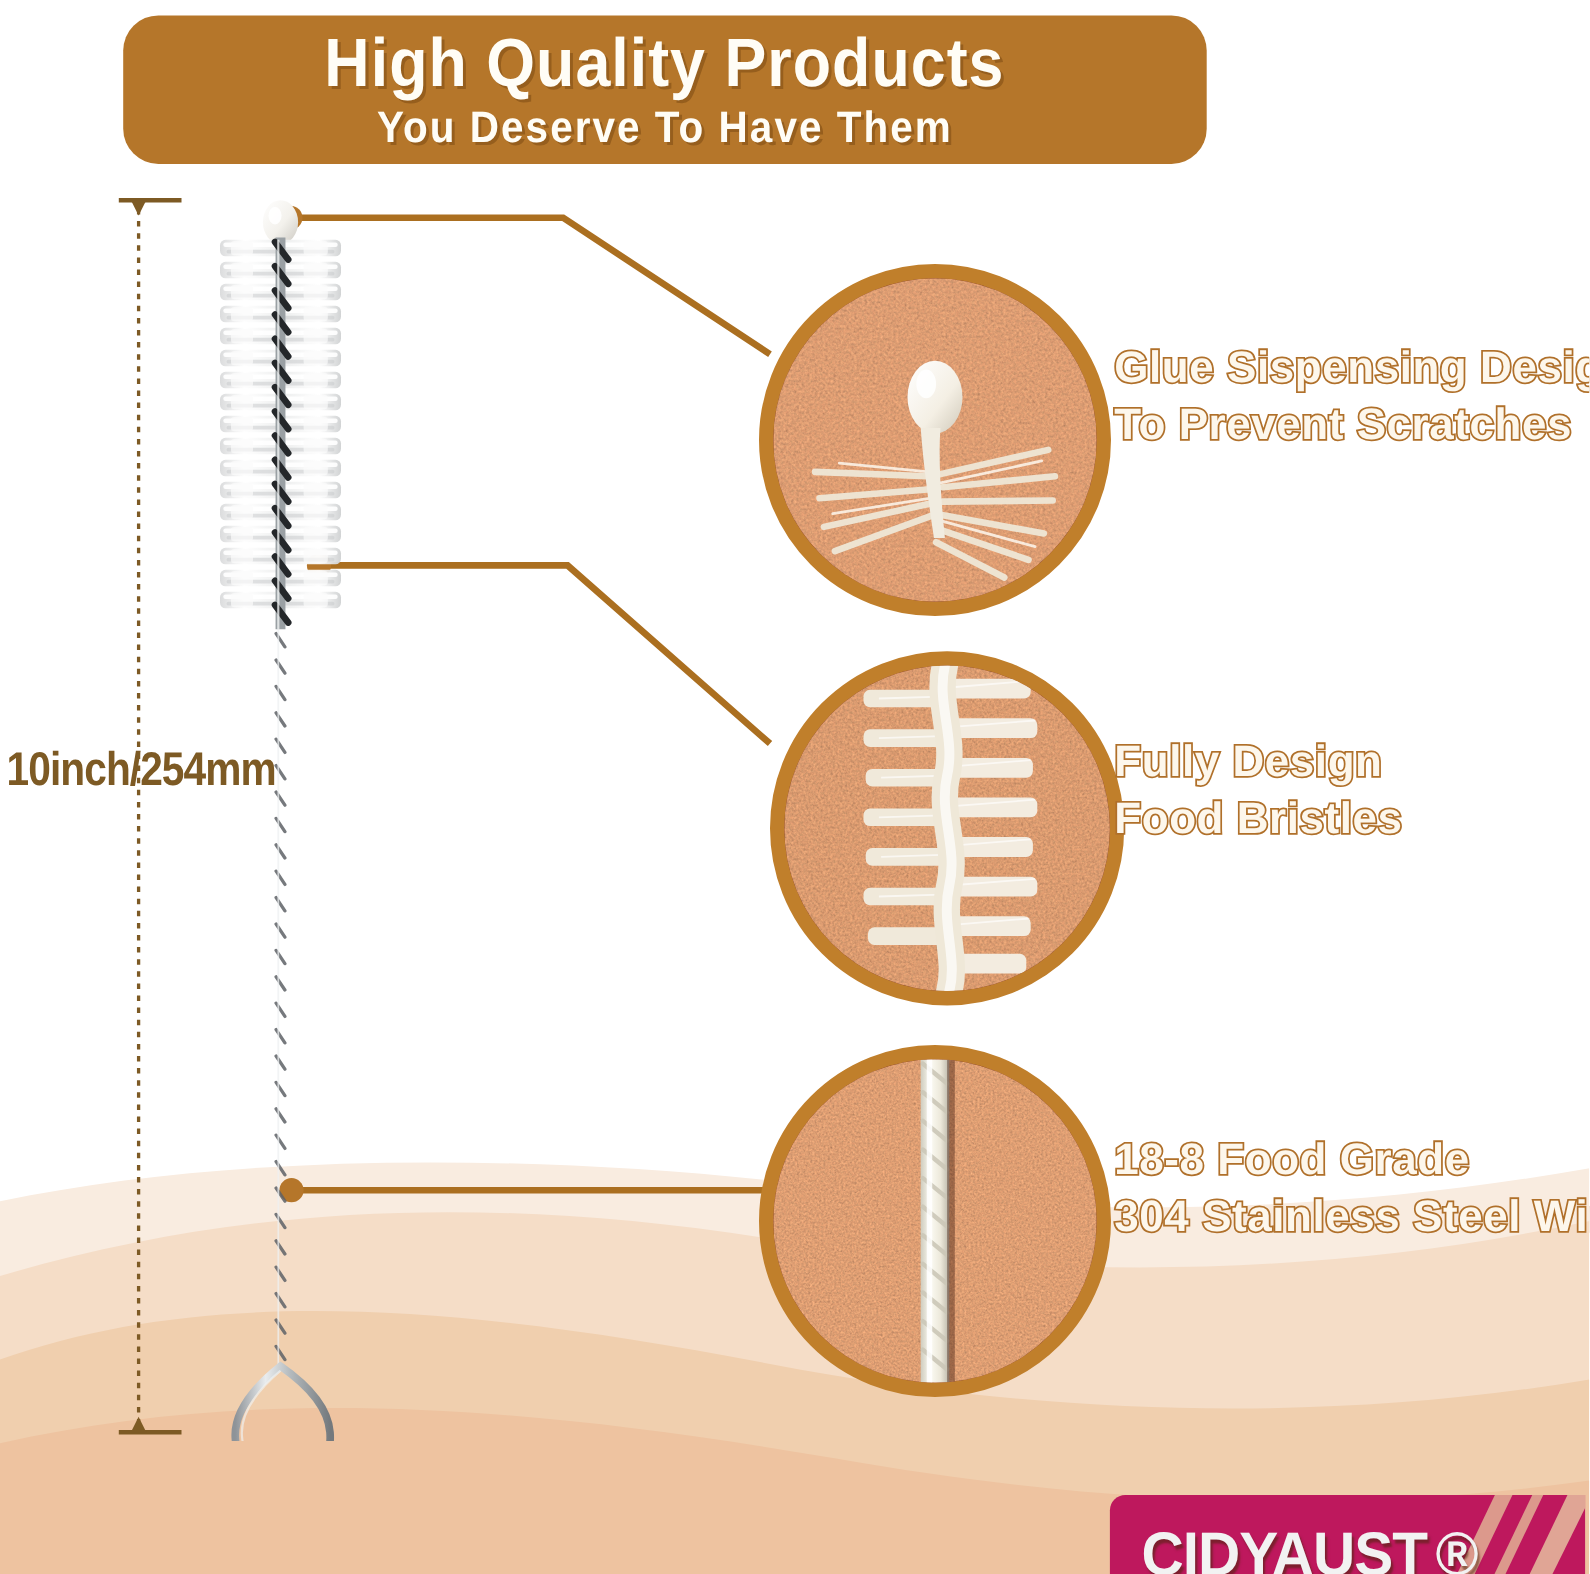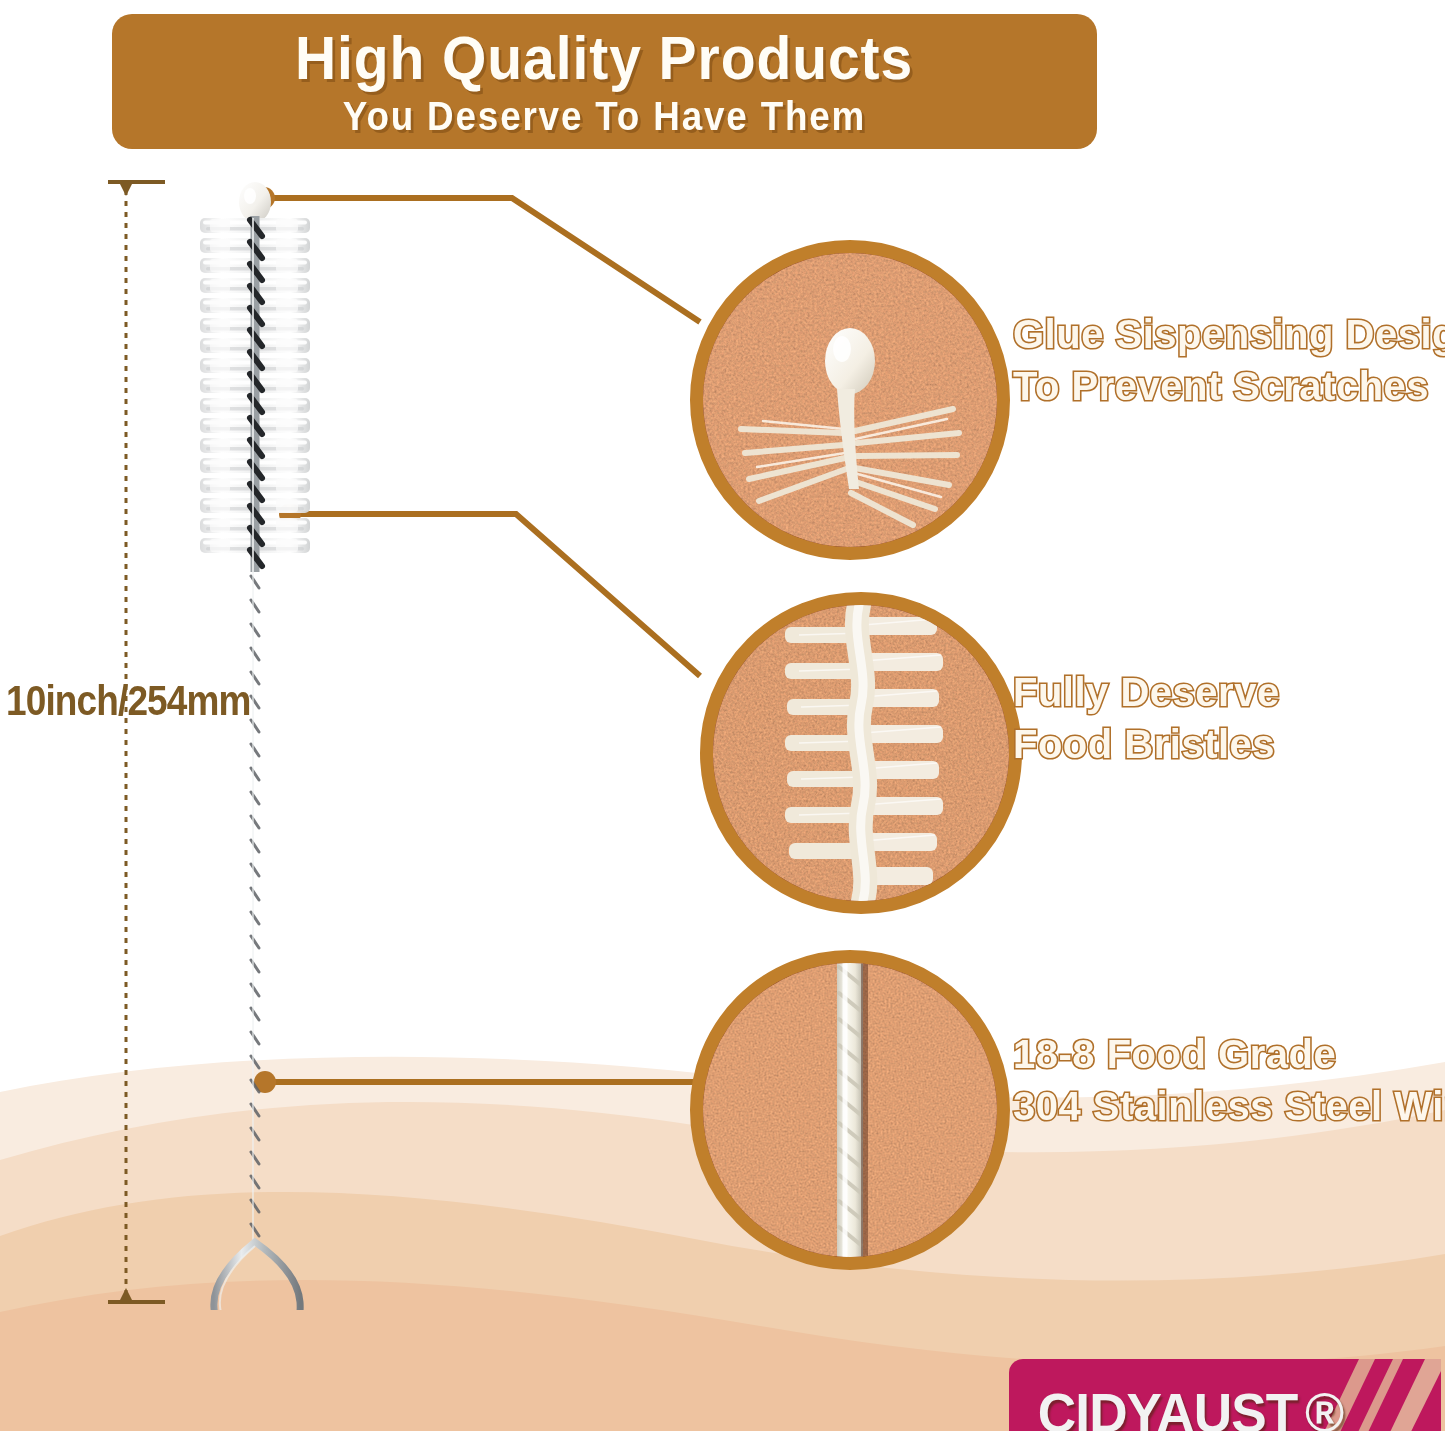--- a/index.html
+++ b/index.html
@@ -5,21 +5,21 @@
   html,body{margin:0;padding:0;background:#fff;}
   body{width:1445px;height:1431px;position:relative;overflow:hidden;
        font-family:"Liberation Sans",sans-serif;}
   #stage{position:absolute;inset:0;width:1445px;height:1431px;background:#ffffff;overflow:hidden;}
 
   
   .dunes{position:absolute;left:0;top:1040px;width:1445px;height:391px;z-index:0;}
 
   
   .banner{position:absolute;left:112px;top:14px;width:985px;height:135px;
-          background:#b5762a;border-radius:20px;z-index:6;
+          background:#b5762a;border-radius:32px;z-index:6;
           display:flex;flex-direction:column;align-items:center;justify-content:center;}
   .banner .l1{font-size:62px;font-weight:bold;color:#fffdf6;letter-spacing:1px;
               line-height:1.0;font-stretch:condensed;transform:scaleX(.92);
               text-shadow:3px 3px 0 rgba(108,63,12,.42);white-space:nowrap;}
   .banner .l2{font-size:40px;font-weight:bold;color:#fffdf6;letter-spacing:2px;
               line-height:1.05;margin-top:6px;transform:scaleX(.92);
               text-shadow:3px 3px 0 rgba(108,63,12,.42);white-space:nowrap;}
 
   
   .dimwrap{position:absolute;left:0;top:0;width:1445px;height:1431px;z-index:4;}
@@ -309,21 +309,21 @@
       <rect x="158" y="0" width="7" height="294" fill="#4c2414" opacity=".45"></rect>
     </svg>
   </div>
 
   <div class="ftext" style="left:1013px;top:308px;">
     <div>Glue Sispensing Design</div>
     <div>To Prevent Scratches</div>
   </div>
 
   <div class="ftext" style="left:1013px;top:666px;">
-    <div>Fully Deserve</div>
+    <div>Fully Design</div>
     <div>Food Bristles</div>
   </div>
 
   <div class="ftext" style="left:1013px;top:1028px;">
     <div>18-8 Food Grade</div>
     <div>304 Stainless Steel Wire</div>
   </div>
 
   <div class="logo">
     <svg class="stripes" viewBox="0 0 200 113" preserveAspectRatio="none">

